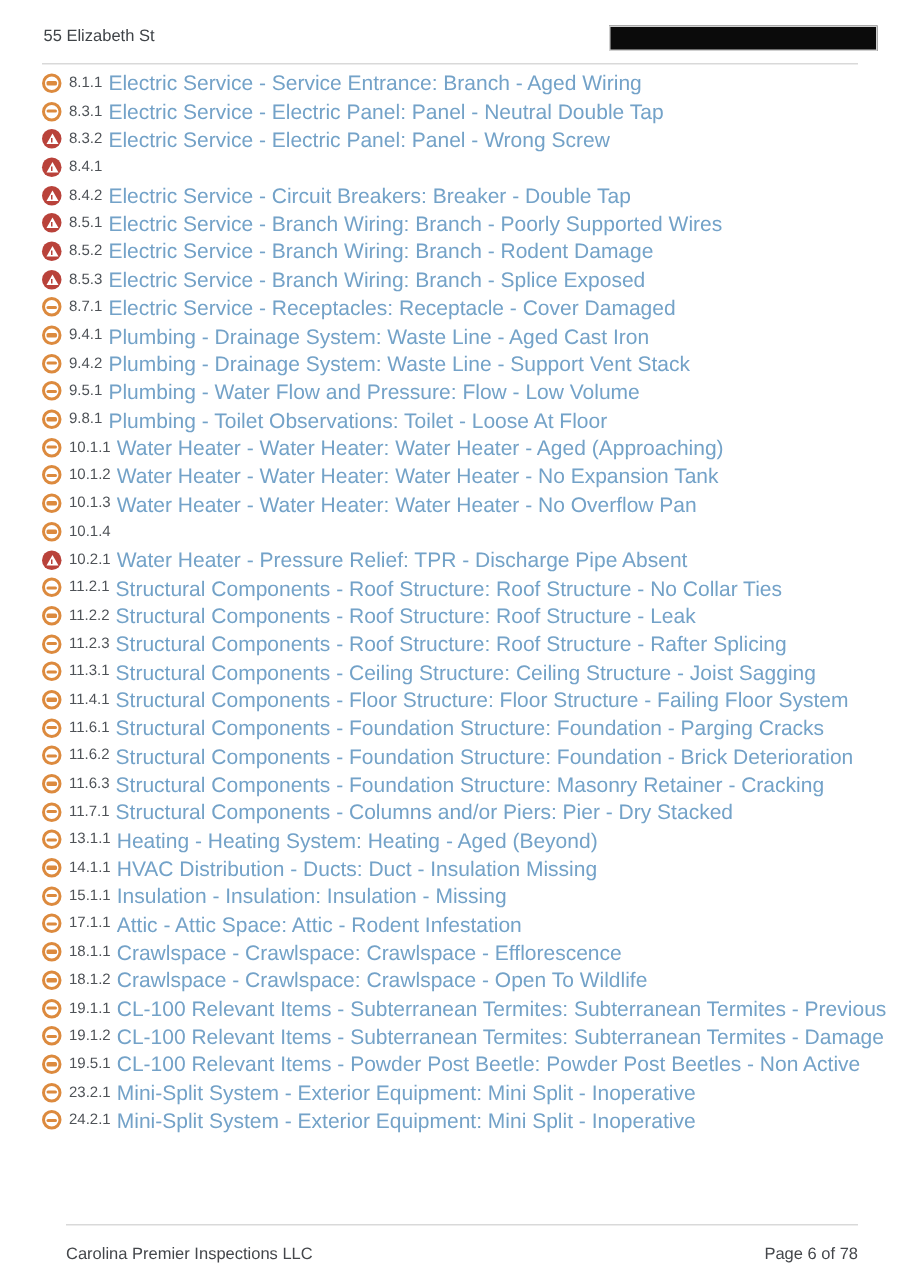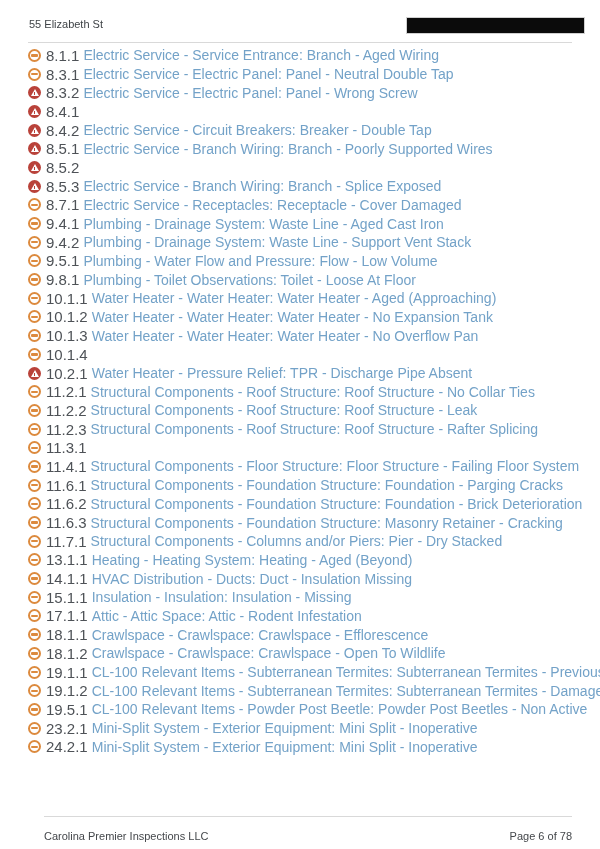--- a/index.html
+++ b/index.html
@@ -35,21 +35,21 @@
   .icon-warn::before {
     content:""; position:absolute; left:50%; top:3px; margin-left:-4px;
     width:0; height:0;
     border-left:4px solid transparent; border-right:4px solid transparent;
     border-bottom:7px solid #ffffff;
   }
   .icon-warn::after {
     content:""; position:absolute; left:50%; top:6px; margin-left:-0.5px;
     width:1.2px; height:3px; background:#b9423a;
   }
-  .num { font-size:15px; color:#4e5257; margin-right:4px; }
+  .num { font-size:10px; color:#4e5257; margin-right:4px; }
   .title { font-size:14px; color:#73a2c8; text-decoration:none; cursor:pointer; }
   
   .footer { position:absolute; left:16px; right:0; bottom:0; height:41px; }
   .footer-content {
     display:flex; justify-content:space-between; align-items:center;
     padding:13px 28px 0 28px; font-size:11px; color:#44474b;
   }
 </style>
 </head>
 <body>
@@ -94,20 +94,21 @@
 
     <div class="defect-row">
       <span class="icon icon-warn"></span>
       <span class="num">8.5.1</span>
       <a class="title">Electric Service - Branch Wiring: Branch - Poorly Supported Wires</a>
     </div>
 
     <div class="defect-row">
       <span class="icon icon-warn"></span>
       <span class="num">8.5.2</span>
+      <a class="title">Electric Service - Branch Wiring: Branch - Rodent Damage</a>
     </div>
 
     <div class="defect-row">
       <span class="icon icon-warn"></span>
       <span class="num">8.5.3</span>
       <a class="title">Electric Service - Branch Wiring: Branch - Splice Exposed</a>
     </div>
 
     <div class="defect-row">
       <span class="icon icon-minus"></span>
@@ -182,20 +183,21 @@
 
     <div class="defect-row">
       <span class="icon icon-minus"></span>
       <span class="num">11.2.3</span>
       <a class="title">Structural Components - Roof Structure: Roof Structure - Rafter Splicing</a>
     </div>
 
     <div class="defect-row">
       <span class="icon icon-minus"></span>
       <span class="num">11.3.1</span>
+      <a class="title">Structural Components - Ceiling Structure: Ceiling Structure - Joist Sagging</a>
     </div>
 
     <div class="defect-row">
       <span class="icon icon-minus"></span>
       <span class="num">11.4.1</span>
       <a class="title">Structural Components - Floor Structure: Floor Structure - Failing Floor System</a>
     </div>
 
     <div class="defect-row">
       <span class="icon icon-minus"></span>

